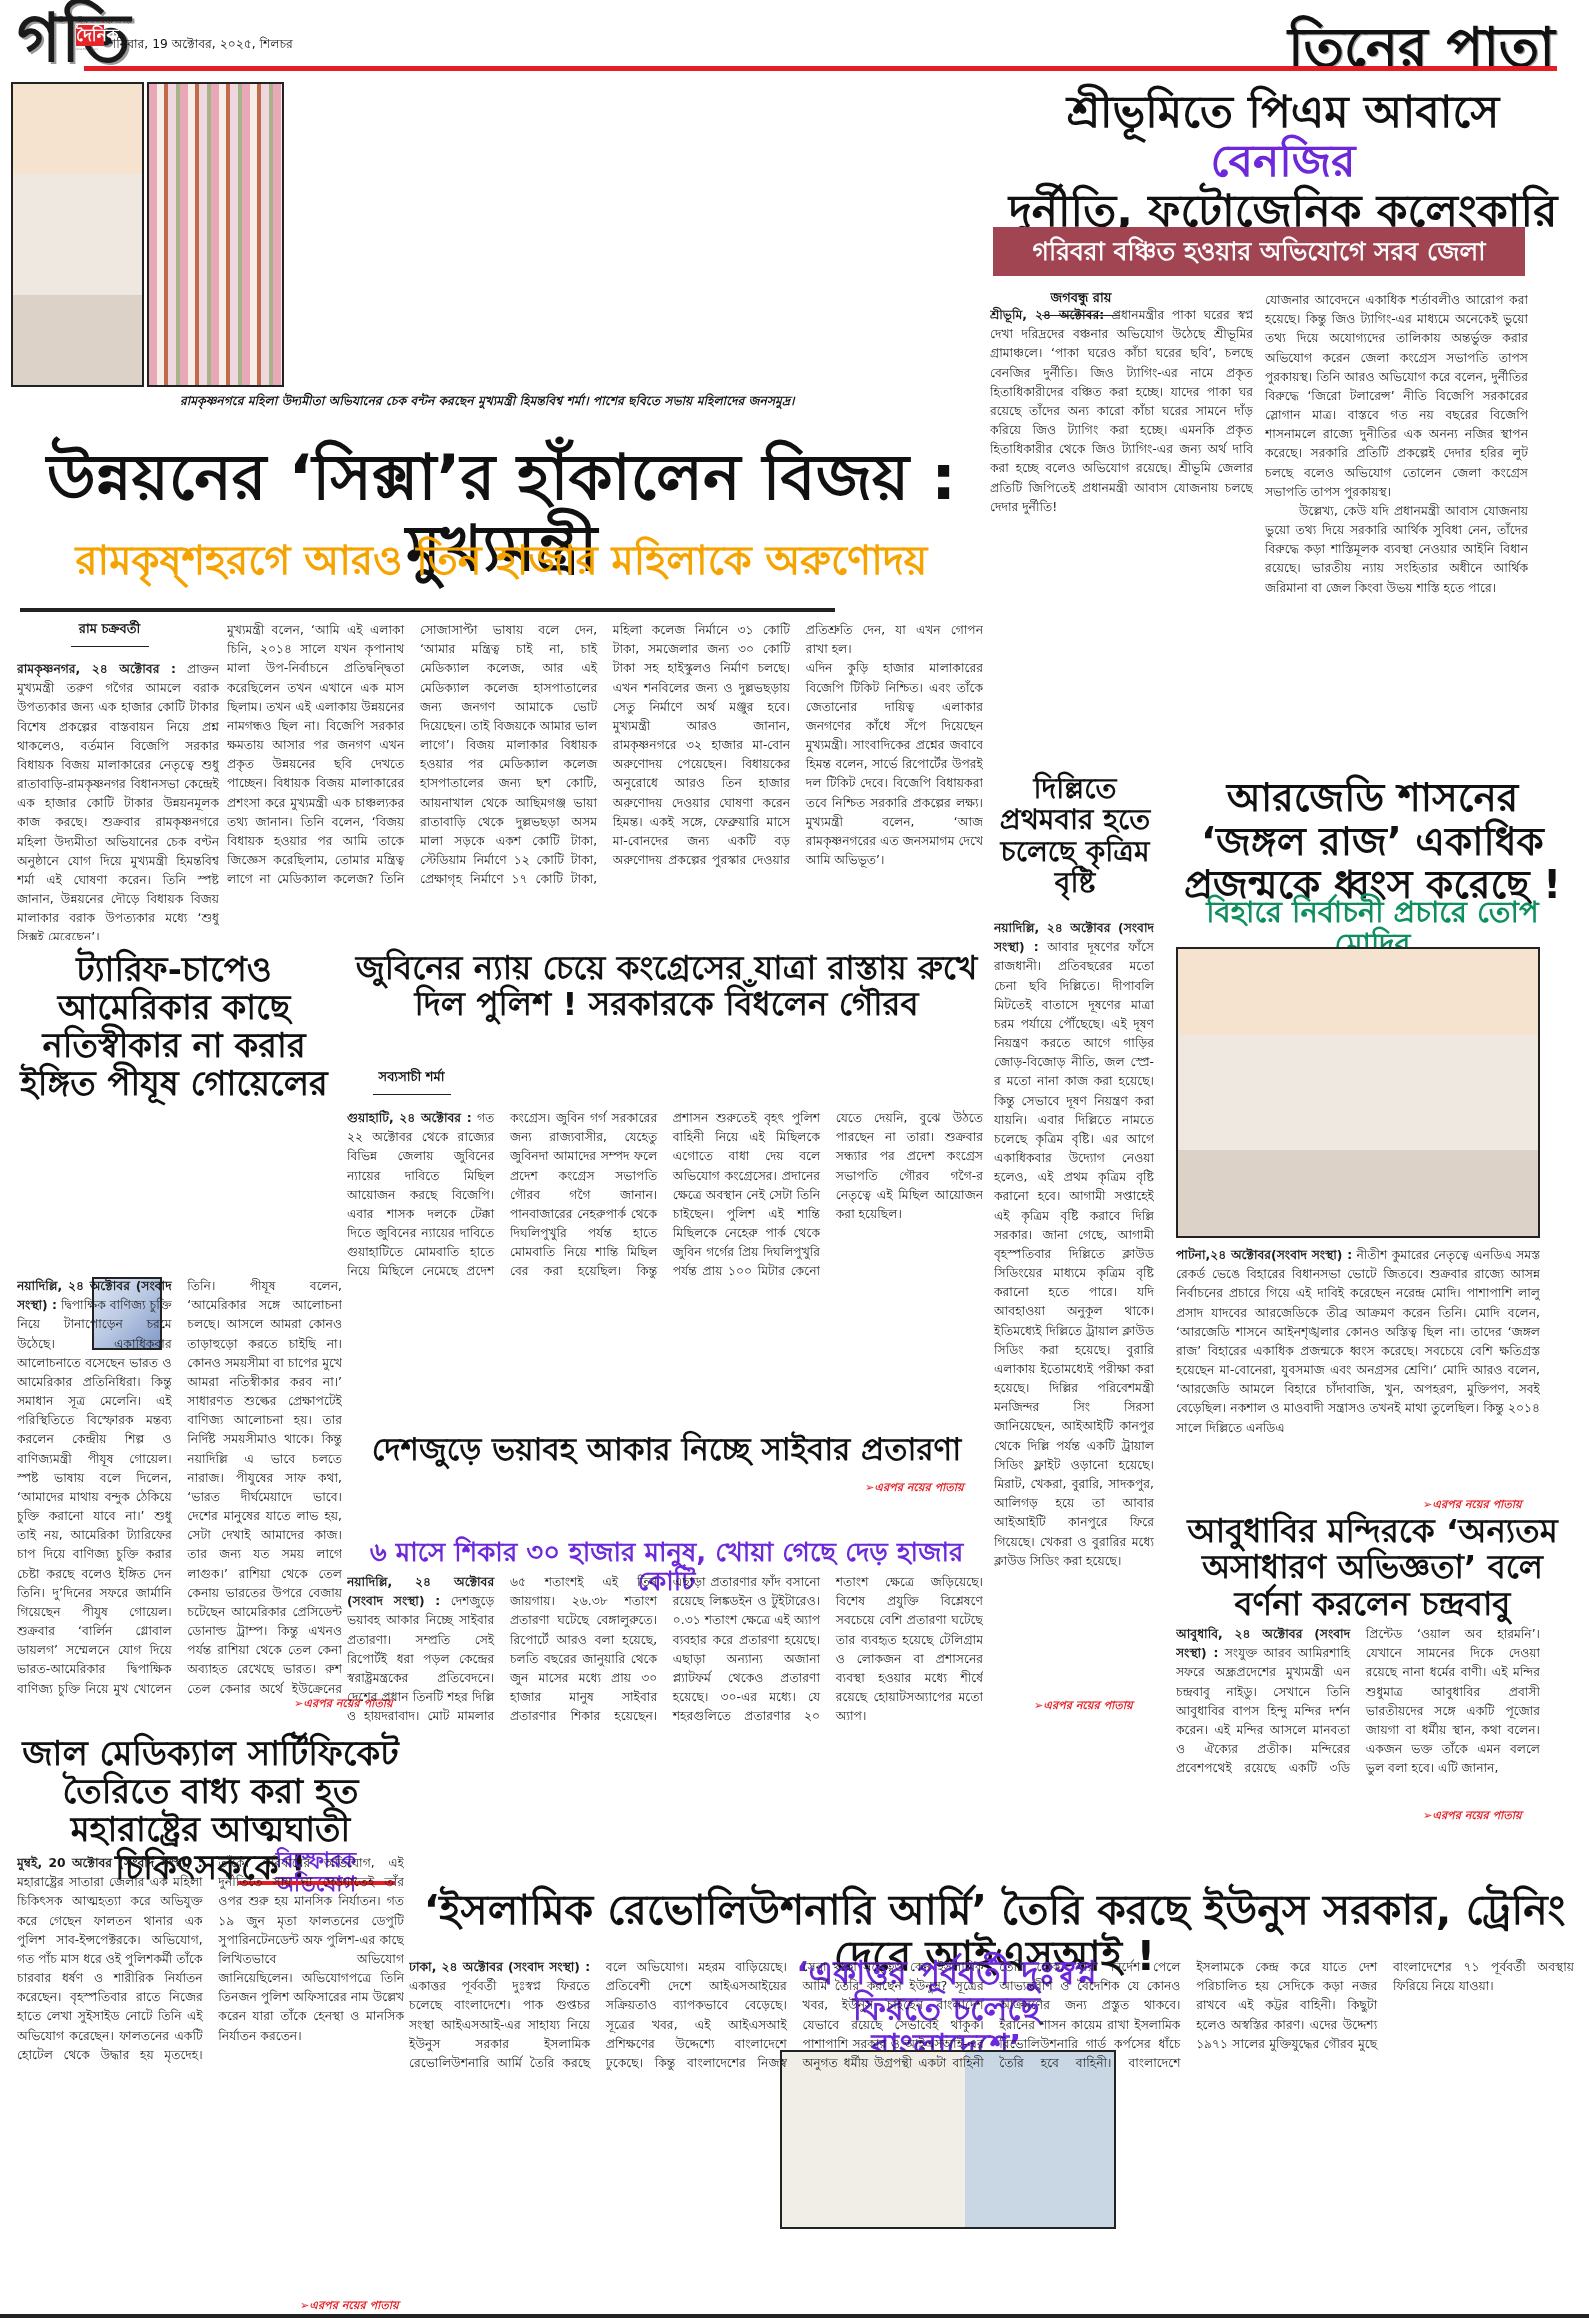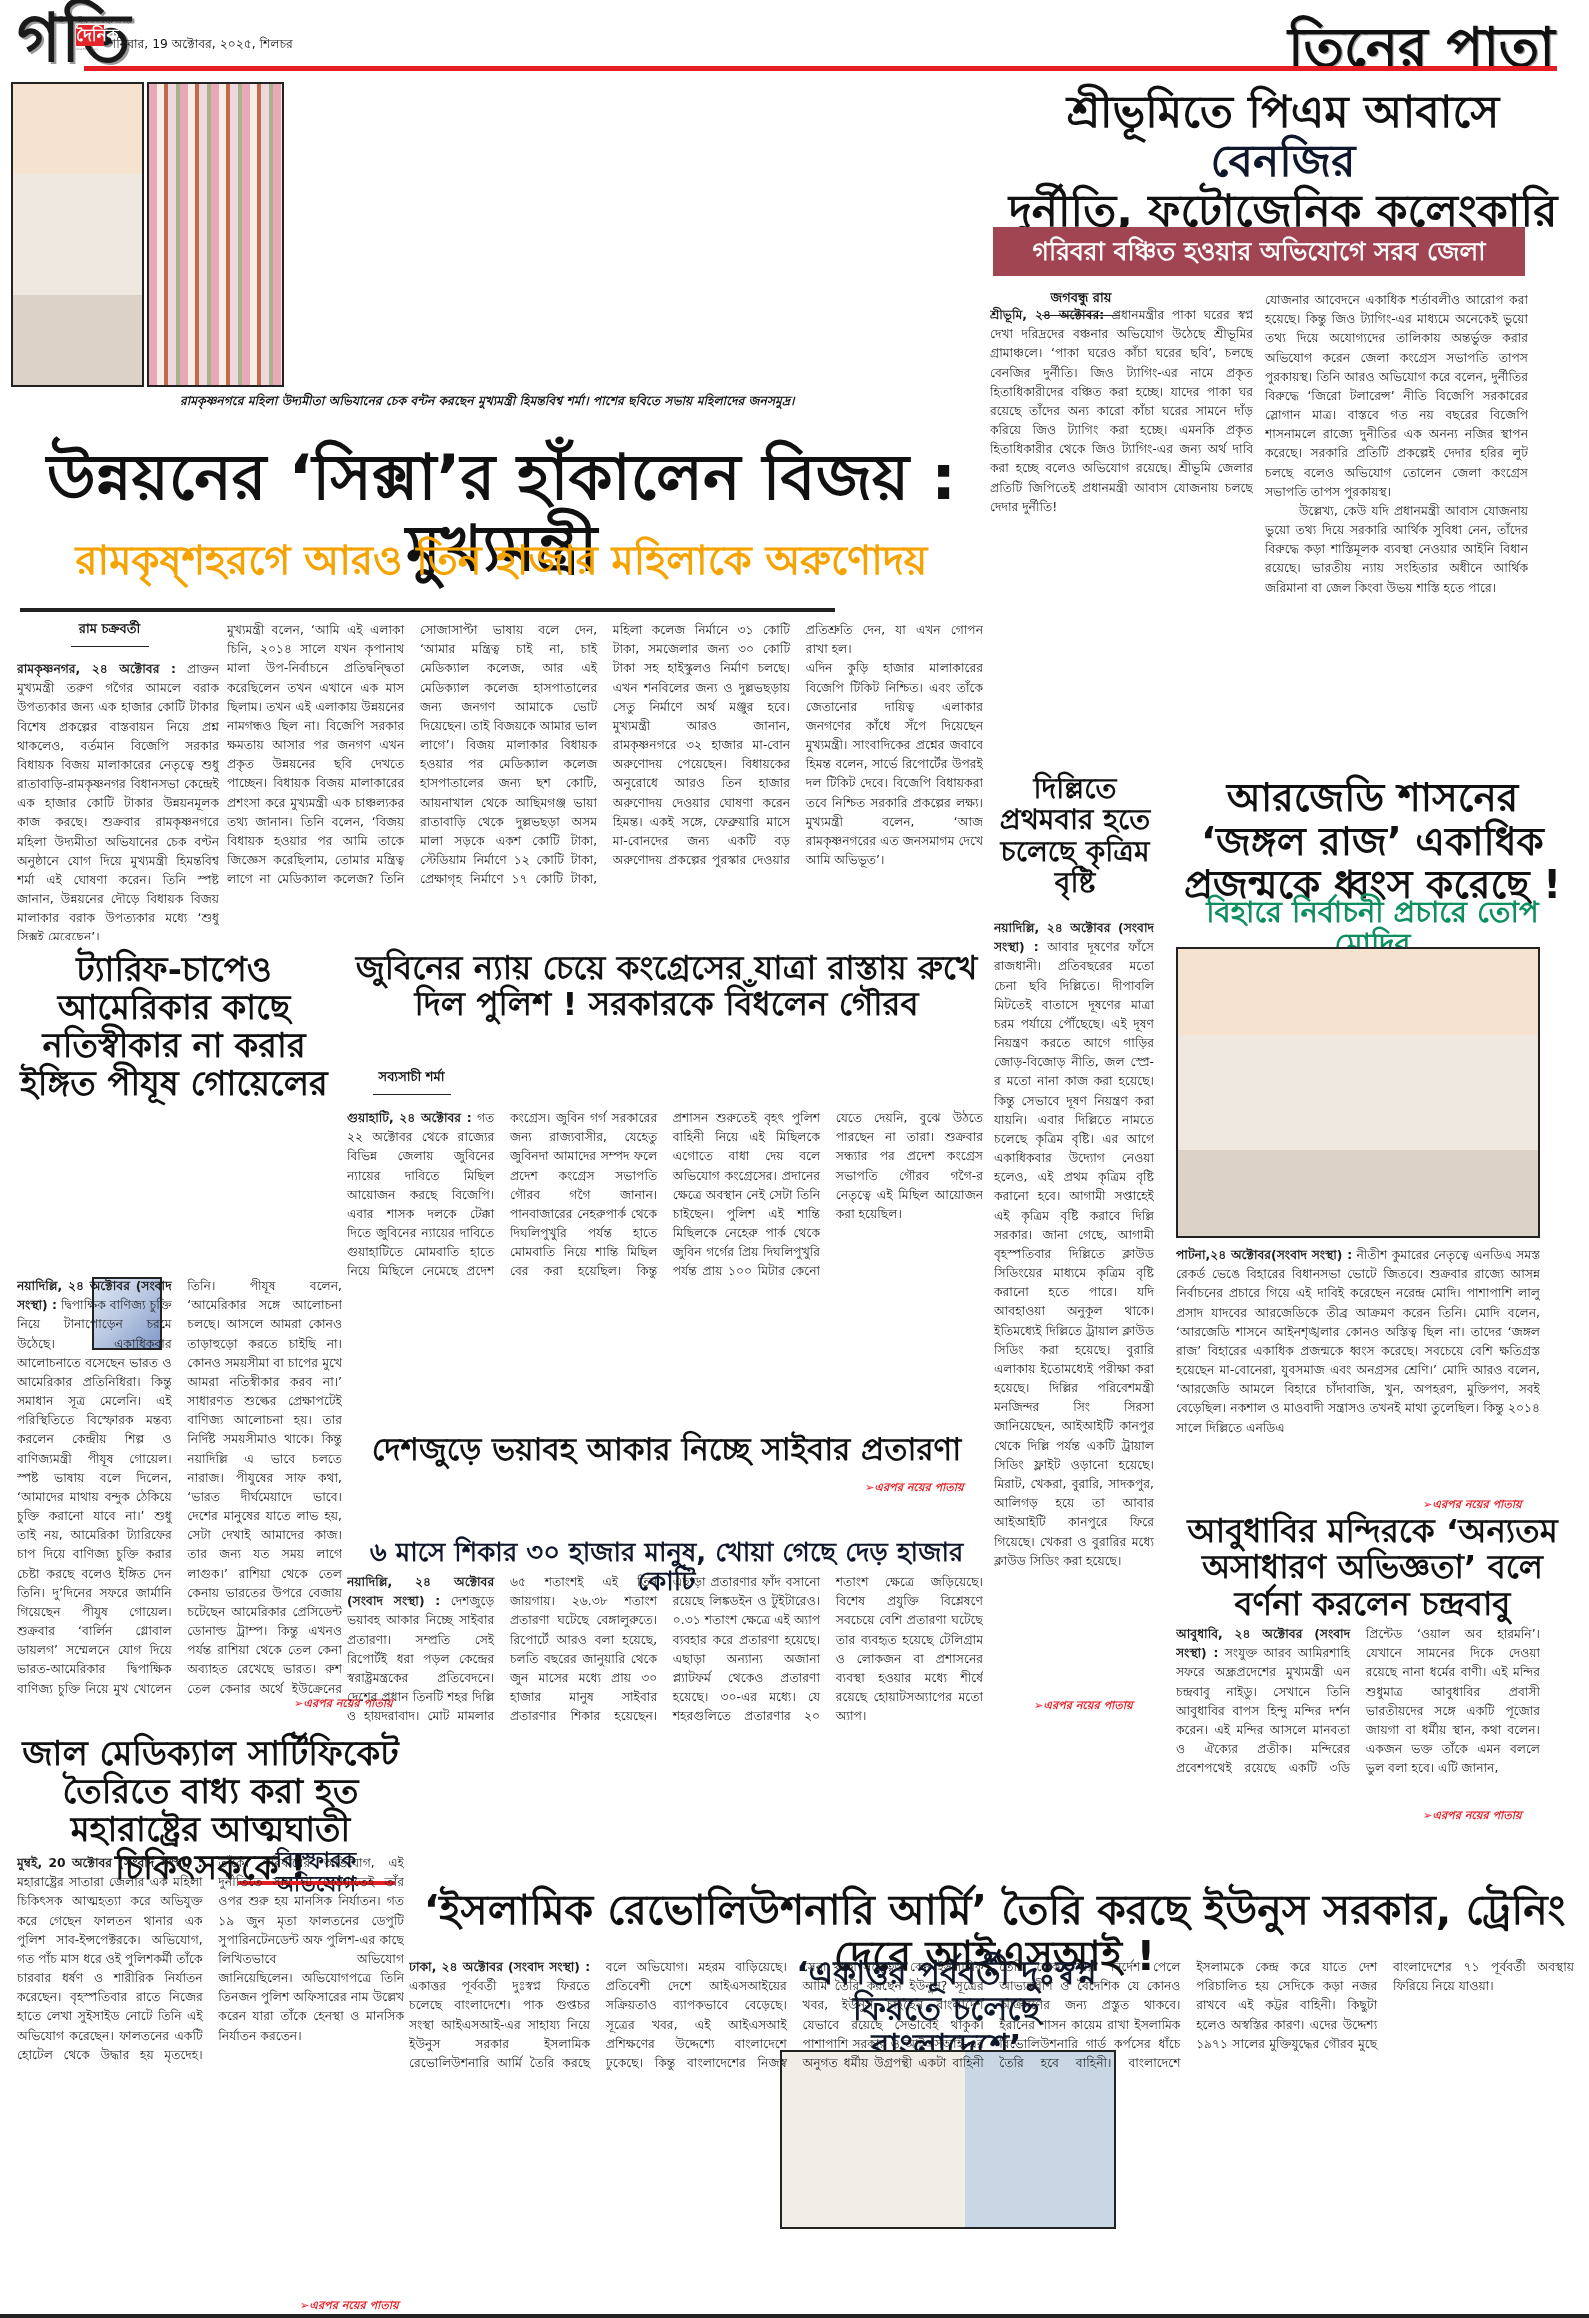--- a/index.html
+++ b/index.html
@@ -15,21 +15,21 @@
   .mast-rule { left: 84px; top: 66px; width: 1473px; height: 4.5px; background: #e51d24; }
 
   .photo { background: linear-gradient(135deg,#e9c9b5,#c48a7a 40%,#f2e7dc 70%,#9bb0c8); border: 2.8px solid #222; }
   .photo.crowd { background: repeating-linear-gradient(90deg,#e9a8b8 0 7.8px,#f6ede6 7.8px 14.6px,#c26b4a 14.6px 19px,#eed7df 19px 27px,#a7b48a 27px 31px); }
   .photo.stage { background: linear-gradient(180deg,#f5e3cf 0 30%,#efe8e1 30% 70%,#dcd2c8 70%); }
   .photo.blue { background: linear-gradient(135deg,#dfe7f3,#b9c8e2 50%,#7f98c8); }
   .photo.yunus { background: linear-gradient(90deg,#f1eee8 0 55%,#c9d7e4 55%); }
   .caption { font-size: 12.3px; font-style: italic; font-weight: bold; color: #111; text-align: center; }
 
   .head { font-weight: bold; line-height: 1.12; color: #111; text-align: center; }
-  .red { color: #0f172a; }
+  .red { color: #6d28d9; }
   .orange { color: #f5a300; }
   .green { color: #0f8f5e; }
   .banner { background: #a14553; color: #fff; font-weight: bold; text-align: center; }
   .byline { font-size: 13px; font-weight: bold; text-align: center; }
   .byline-rule { height: 1.7px; background: #222; margin: 5.6px auto 0; width: 78px; }
   .body { font-size: 12.3px; line-height: 1.56; text-align: justify; color: #1c1c1c; column-gap: 15.7px; }
   .body b { font-weight: bold; }
   .cont { color: #e51d24; font-style: italic; font-weight: bold; font-size: 11.2px; }
   .rule-black { background: #222; }
   .rule-red { background: #e51d24; }

